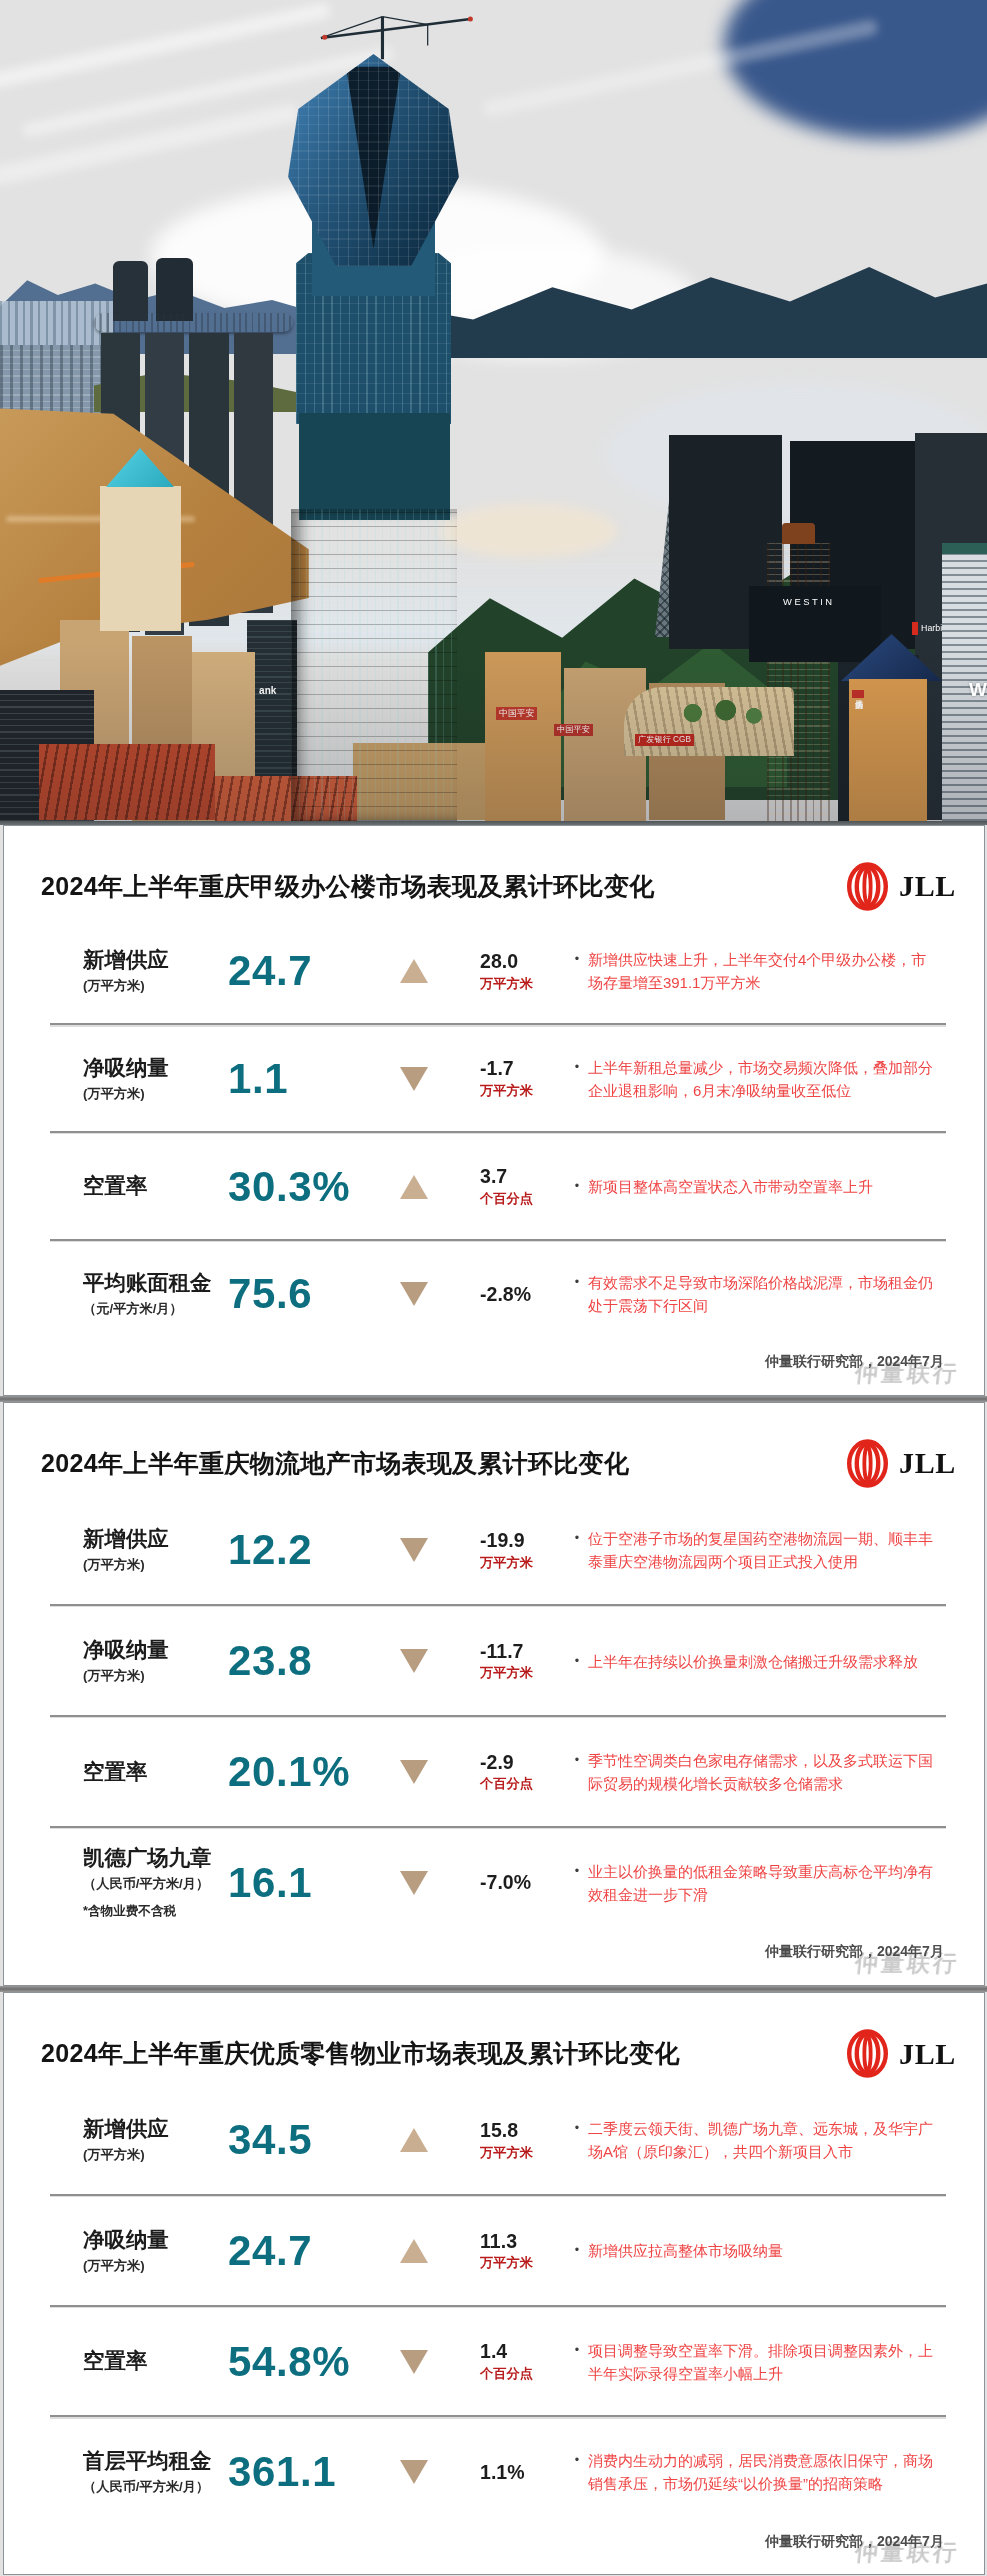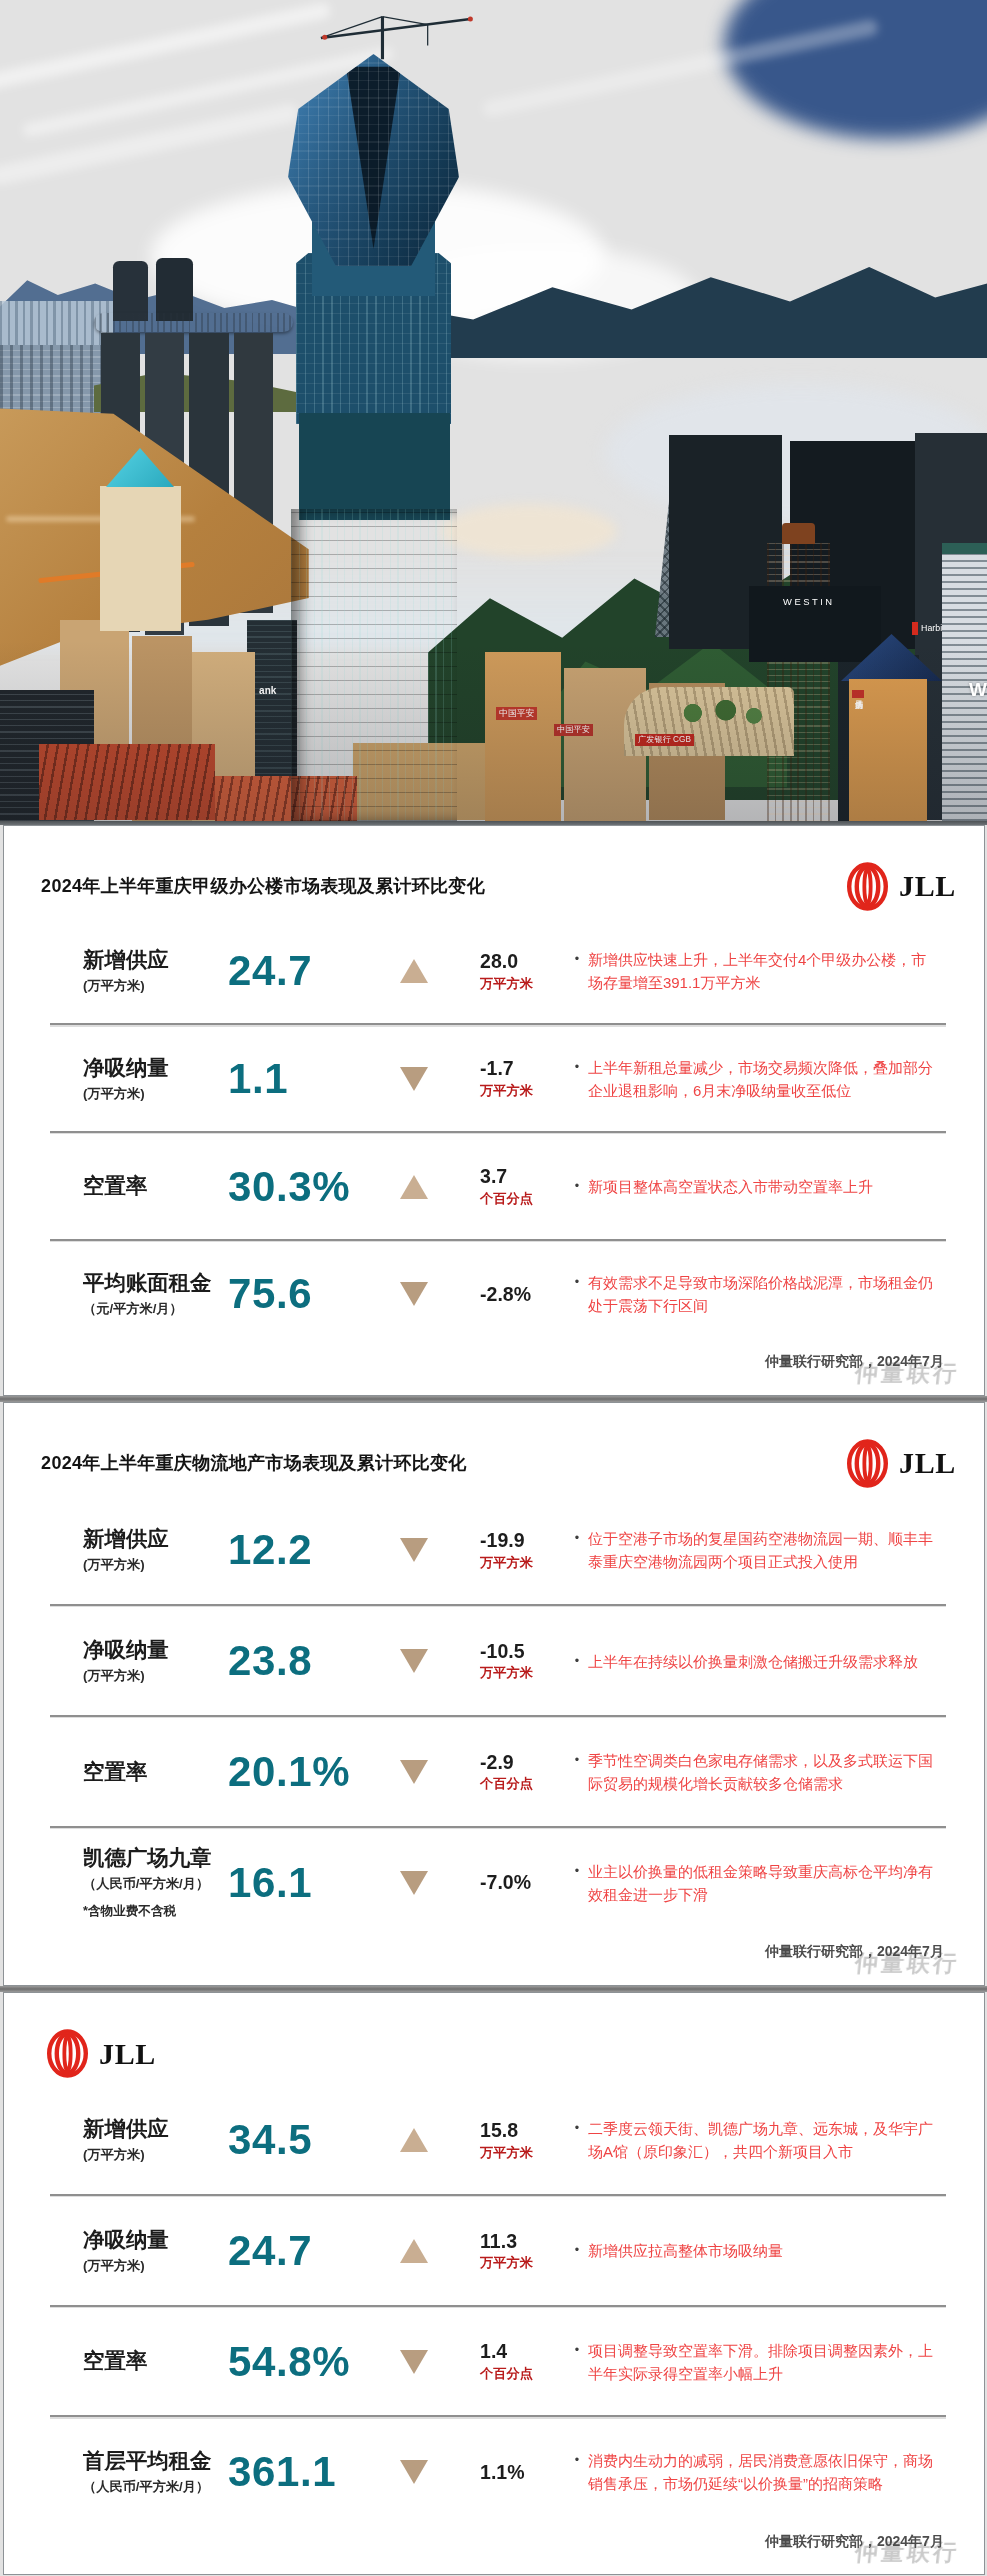--- a/index.html
+++ b/index.html
@@ -27,21 +27,21 @@
   .pyr{clip-path:polygon(50% 0,100% 100%,0 100%);}
   .photo .vign{left:0;top:0;width:100%;height:100%;background:linear-gradient(180deg,transparent 78%,rgba(18,20,28,.22) 100%);z-index:60;}
   .wmW{z-index:70;color:#ffffff;font-weight:700;font-size:19px;text-shadow:0 0 2.5px rgba(0,0,0,.4);}
 
   
   .photo-border{height:3.8px;background:linear-gradient(180deg,#4e5356,#6d7276);}
   .gap{height:6.3px;background:linear-gradient(180deg,#9a9a9a,#6f6f6f 50%,#9a9a9a);}
   .card{box-sizing:border-box;margin:0 3.1px;background:#ffffff;border:1.3px solid #8d9296;
     display:flex;flex-direction:column;padding:25px 0 6.3px 0;}
   .card-head{display:flex;justify-content:space-between;align-items:center;padding:0 28px 0 37px;margin:8.8px 0 6.3px 0;}
-  .card-title{margin:0;font-size:18px;font-weight:800;color:#141414;letter-spacing:0.3px;}
+  .card-title{margin:0;font-size:25px;font-weight:800;color:#141414;letter-spacing:0.3px;}
   .jll{display:flex;align-items:center;gap:5px;}
   .jll-text{font-family:"Liberation Serif","DejaVu Serif",serif;font-size:30px;font-weight:700;color:#111;letter-spacing:0.6px;}
   .rows{flex:1;display:flex;flex-direction:column;padding-left:8px;}
   .row{flex:1;display:grid;grid-template-columns:145px 154px 63px 117px 1fr;align-items:center;
     padding:3.8px 44px 3.8px 71px;}
   .sep{height:3.1px;margin:0 38px;background:linear-gradient(180deg,#8f8f8f 0 55%,#dedede 55% 100%);}
   .mlabel{font-size:21.4px;font-weight:800;color:#1c1c1c;line-height:1.25;}
   .msub{font-size:13.2px;font-weight:600;color:#2a2a2a;margin-top:3.1px;}
   .msub:empty,.mnote:empty,.chgu:empty{display:none;}
   .mnote{font-size:12.6px;font-weight:700;color:#2a2a2a;margin-top:10px;}
@@ -293,21 +293,21 @@
       <div class="row">
         <div class="cell">
           <div class="mlabel">净吸纳量</div>
           <div class="msub">(万平方米)</div>
         </div>
         <div class="cell value-cell">23.8</div>
         <div class="cell tri-cell">
             <span class="tri" data-dir="down"></span>
           </div>
         <div class="cell change-cell">
-          <div class="chg">-10.5</div>
+          <div class="chg">-11.7</div>
           <div class="chgu">万平方米</div>
         </div>
         <div class="cell bullet-cell">
           <span class="dot">•</span>
           <p class="btxt">上半年在持续以价换量刺激仓储搬迁升级需求释放</p>
         </div>
       </div>
       <div class="sep"></div>
       <div class="row">
         <div class="cell">
@@ -351,20 +351,21 @@
     <div class="card-footer">
       <span class="wmark">仲量联行</span>
       <span class="src">仲量联行研究部，2024年7月</span>
     </div>
   </section>
 
   <div class="gap"></div>
 
   <section class="card" style="height:583px;">
     <div class="card-head">
+      <h1 class="card-title">2024年上半年重庆优质零售物业市场表现及累计环比变化</h1>
       <div class="jll">
         <svg width="53" height="53" viewBox="0 0 84 84">
           <ellipse cx="42" cy="42" rx="29" ry="35" fill="none" stroke="#e1251b" stroke-width="7"></ellipse>
           <ellipse cx="42" cy="42" rx="17" ry="31" fill="none" stroke="#e1251b" stroke-width="7"></ellipse>
           <ellipse cx="42" cy="42" rx="5" ry="27" fill="none" stroke="#e1251b" stroke-width="6"></ellipse>
         </svg>
         <span class="jll-text">JLL</span>
       </div>
     </div>
     <div class="rows">

